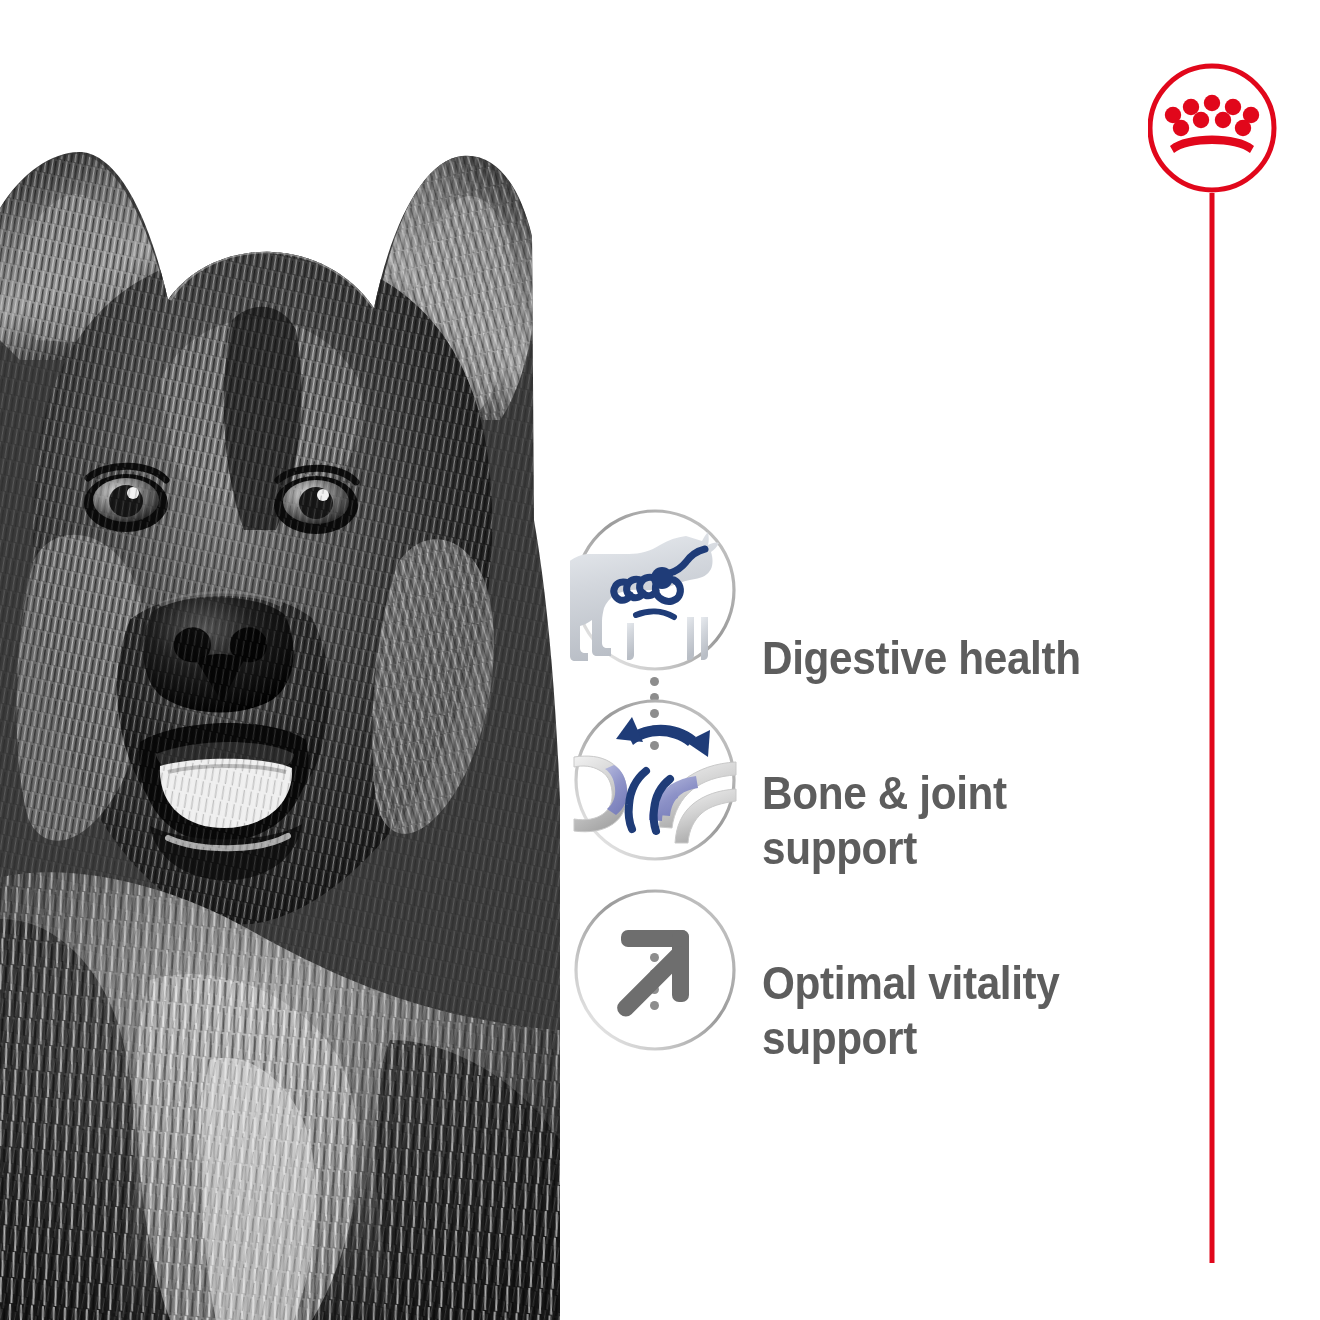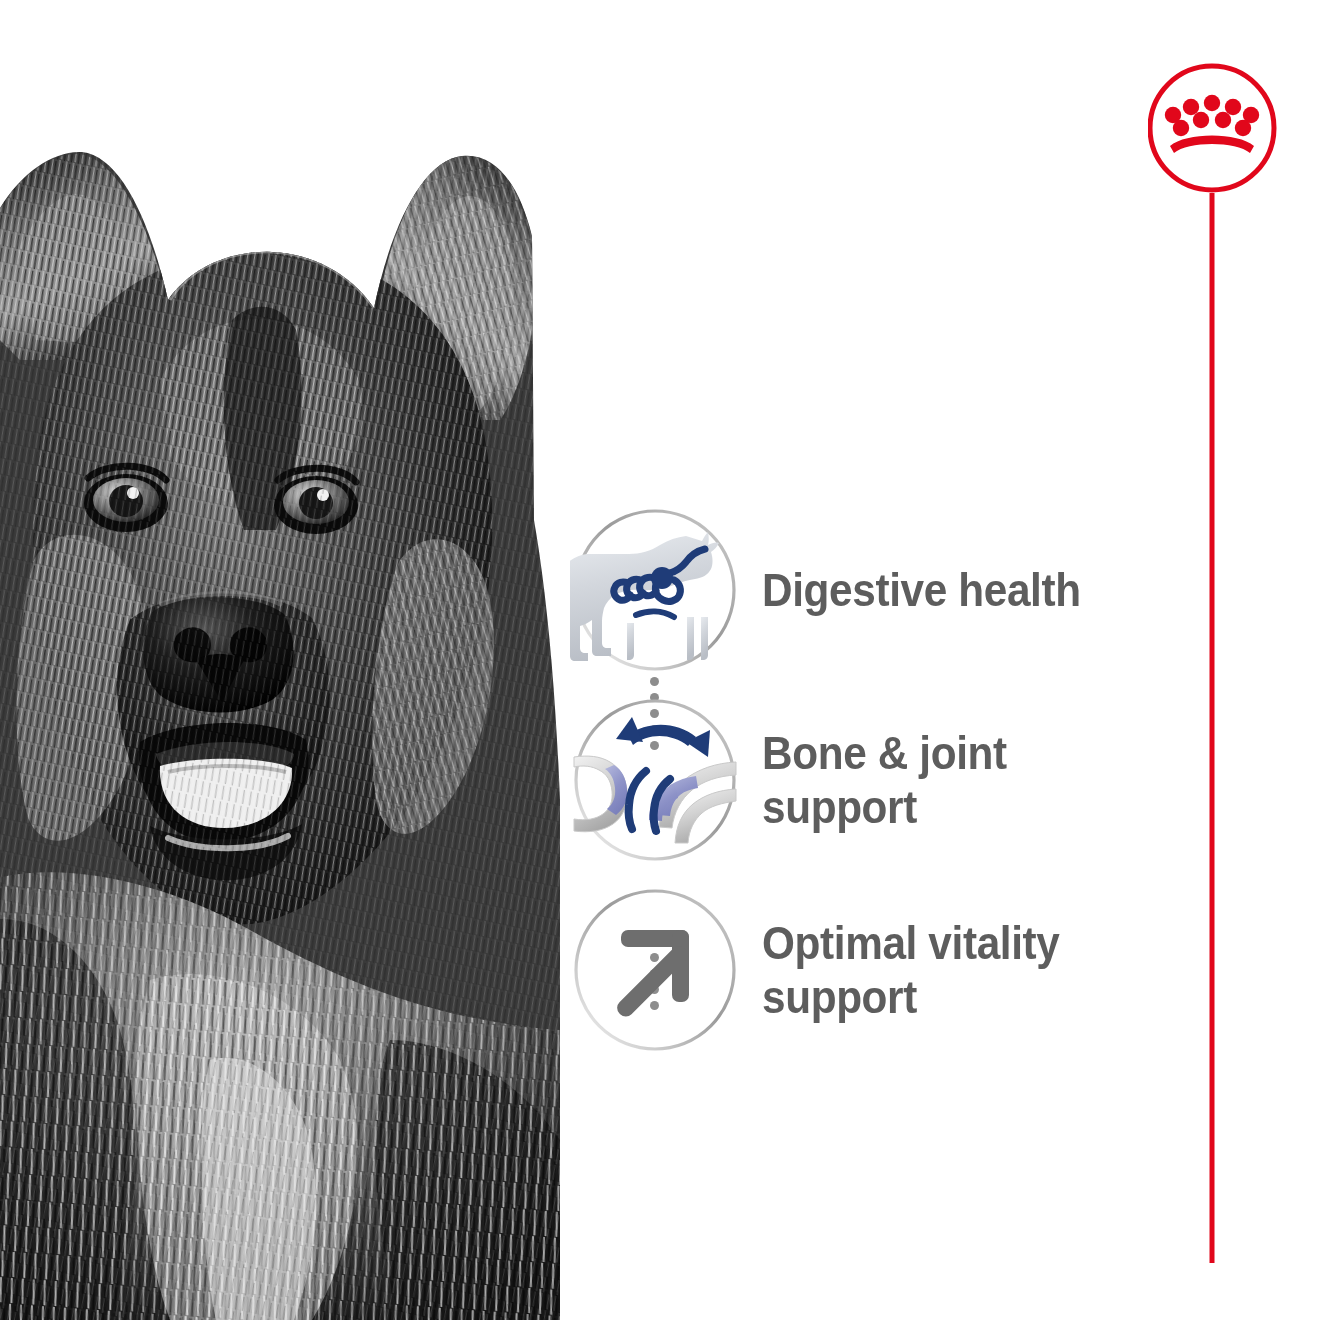--- a/index.html
+++ b/index.html
@@ -33,21 +33,21 @@
   
   #benefits {
     position: absolute;
     left: 560px;
     top: 495px;
     width: 600px;
   }
   .benefit-row {
     position: relative;
     display: flex;
-    align-items: center;
+    align-items: flex-end;
     height: 190px;
   }
   .benefit-icon-wrap {
     position: relative;
     width: 190px;
     height: 190px;
     flex: 0 0 190px;
   }
   .benefit-circle {
     position: absolute;

